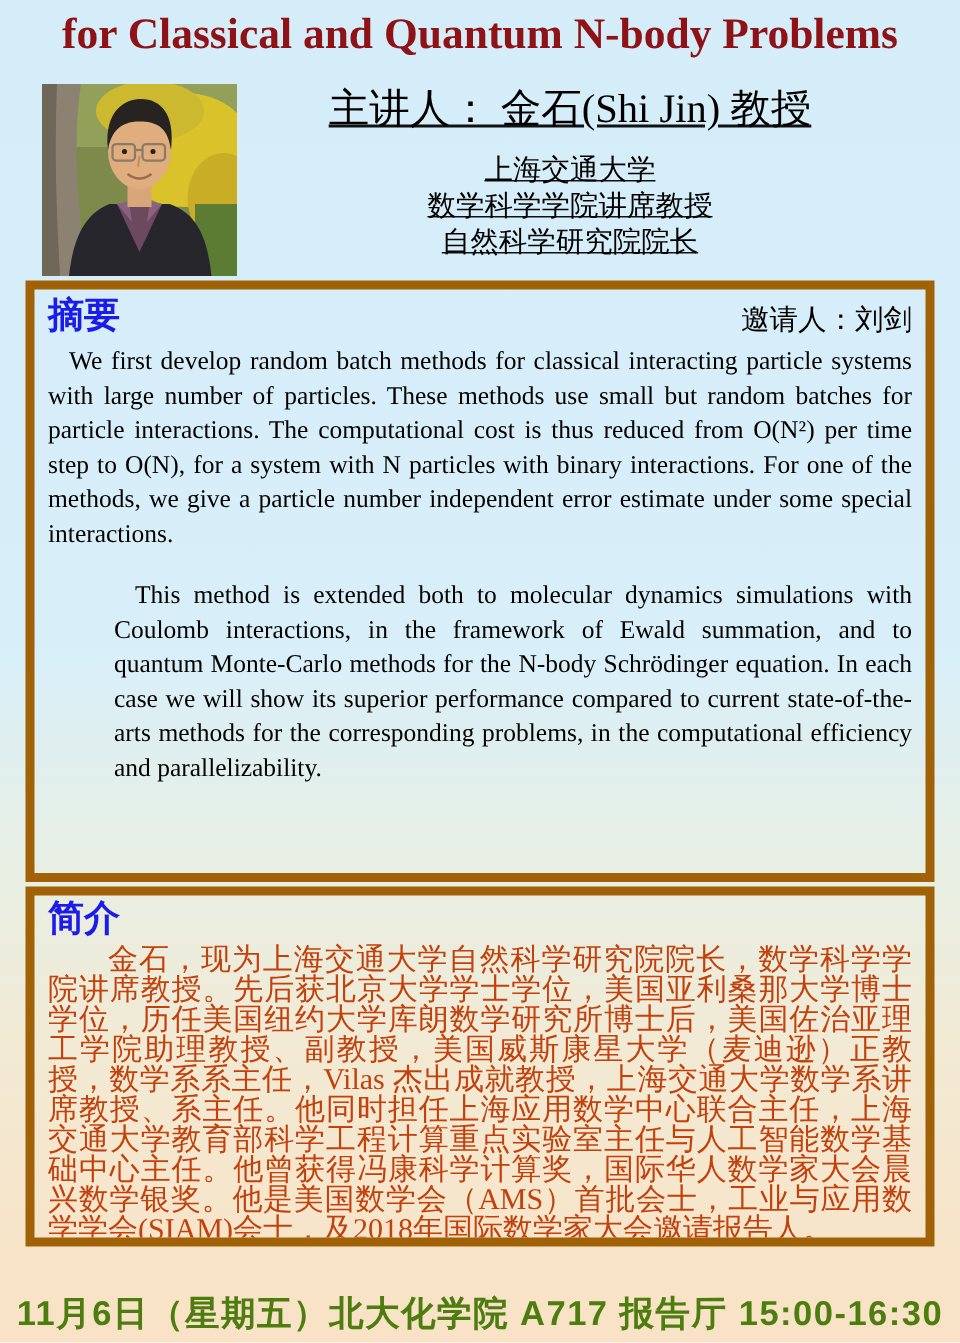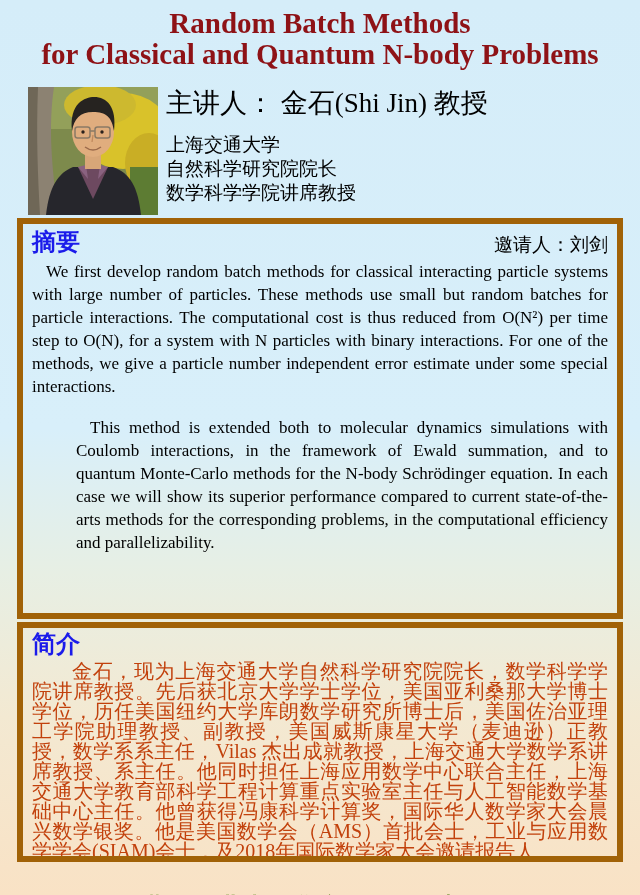--- a/index.html
+++ b/index.html
@@ -8,21 +8,21 @@
     background:linear-gradient(180deg,#d5edf9 0%,#d8effa 48%,#e7efe4 64%,#f3e9d2 80%,#f9e2c5 100%);
     font-family:"Liberation Serif","DejaVu Serif",serif;
     color:#111;
   }
   .title{
     padding-top:8px;text-align:center;font-weight:bold;
     font-size:29px;line-height:31px;color:#8e1216;
   }
   .speaker-section{position:relative;height:128px;margin-top:17px;}
   .photo{position:absolute;left:28px;top:0;width:130px;height:128px;display:block;}
-  .speaker-text{position:absolute;right:14px;top:0;text-align:left;width:460px;}
+  .speaker-text{position:absolute;right:30px;top:0;text-align:center;width:460px;text-decoration:underline;}
   .speaker-name{font-size:27px;line-height:32px;color:#000;}
   .affiliations{margin-top:14px;font-size:19px;line-height:24px;color:#000;}
   .box{
     margin:3px 17px 0;border:6px solid #a16207;box-sizing:border-box;
     padding:2px 9px 0;overflow:hidden;background:transparent;
   }
   .box.abstract{height:401px;}
   .box.intro{height:240px;}
   .box-header{display:flex;justify-content:space-between;align-items:flex-end;height:30px;}
   .section-heading{font-size:24px;font-weight:bold;color:#1b1bea;line-height:28px;}
@@ -43,21 +43,20 @@
   .footer{
     margin-top:29px;text-align:center;font-weight:bold;font-size:23px;
     color:#4d7c0f;font-family:"Liberation Sans","DejaVu Sans",sans-serif;
     letter-spacing:1px;
   }
 </style>
 </head>
 <body>
 
 <div class="title">
-  <div>Random Batch Methods</div>
   <div>for Classical and Quantum N-body Problems</div>
 </div>
 
 <div class="speaker-section">
   <svg class="photo" viewBox="0 0 130 128" aria-label="speaker photo">
     <rect width="130" height="128" fill="#7d8a4c"></rect>
     <rect x="0" y="0" width="130" height="42" fill="#93a05a"></rect>
     <ellipse cx="95" cy="44" rx="46" ry="38" fill="#d9c22a"></ellipse>
     <ellipse cx="72" cy="18" rx="36" ry="20" fill="#cdb92f"></ellipse>
     <ellipse cx="121" cy="76" rx="24" ry="30" fill="#c9ae25"></ellipse>
@@ -77,22 +76,22 @@
     <line x1="62" y1="44" x2="67" y2="44" stroke="#8a7a66" stroke-width="1.5"></line>
     <circle cx="55" cy="45" r="1.7" fill="#2a211c"></circle>
     <circle cx="74" cy="45" r="1.7" fill="#2a211c"></circle>
     <path d="M65,48 L64,55" stroke="#c08a5e" stroke-width="1.3" fill="none"></path>
     <path d="M57,60 Q65,66 73,60" stroke="#9c6b4c" stroke-width="1.5" fill="none"></path>
   </svg>
   <div class="speaker-text">
     <div class="speaker-name">主讲人： 金石(Shi Jin) 教授</div>
     <div class="affiliations">
       <div>上海交通大学</div>
+      <div>数学科学学院讲席教授</div>
       <div>自然科学研究院院长</div>
-      <div>数学科学学院讲席教授</div>
     </div>
   </div>
 </div>
 
 <div class="box abstract">
   <div class="box-header">
     <span class="section-heading">摘要</span>
     <span class="inviter">邀请人：刘剑</span>
   </div>
   <p class="abstract-para">We first develop random batch methods for classical interacting particle systems with large number of particles. These methods use small but random batches for particle interactions. The computational cost is thus reduced from O(N²) per time step to O(N), for a system with N particles with binary interactions. For one of the methods, we give a particle number independent error estimate under some special interactions.</p>

